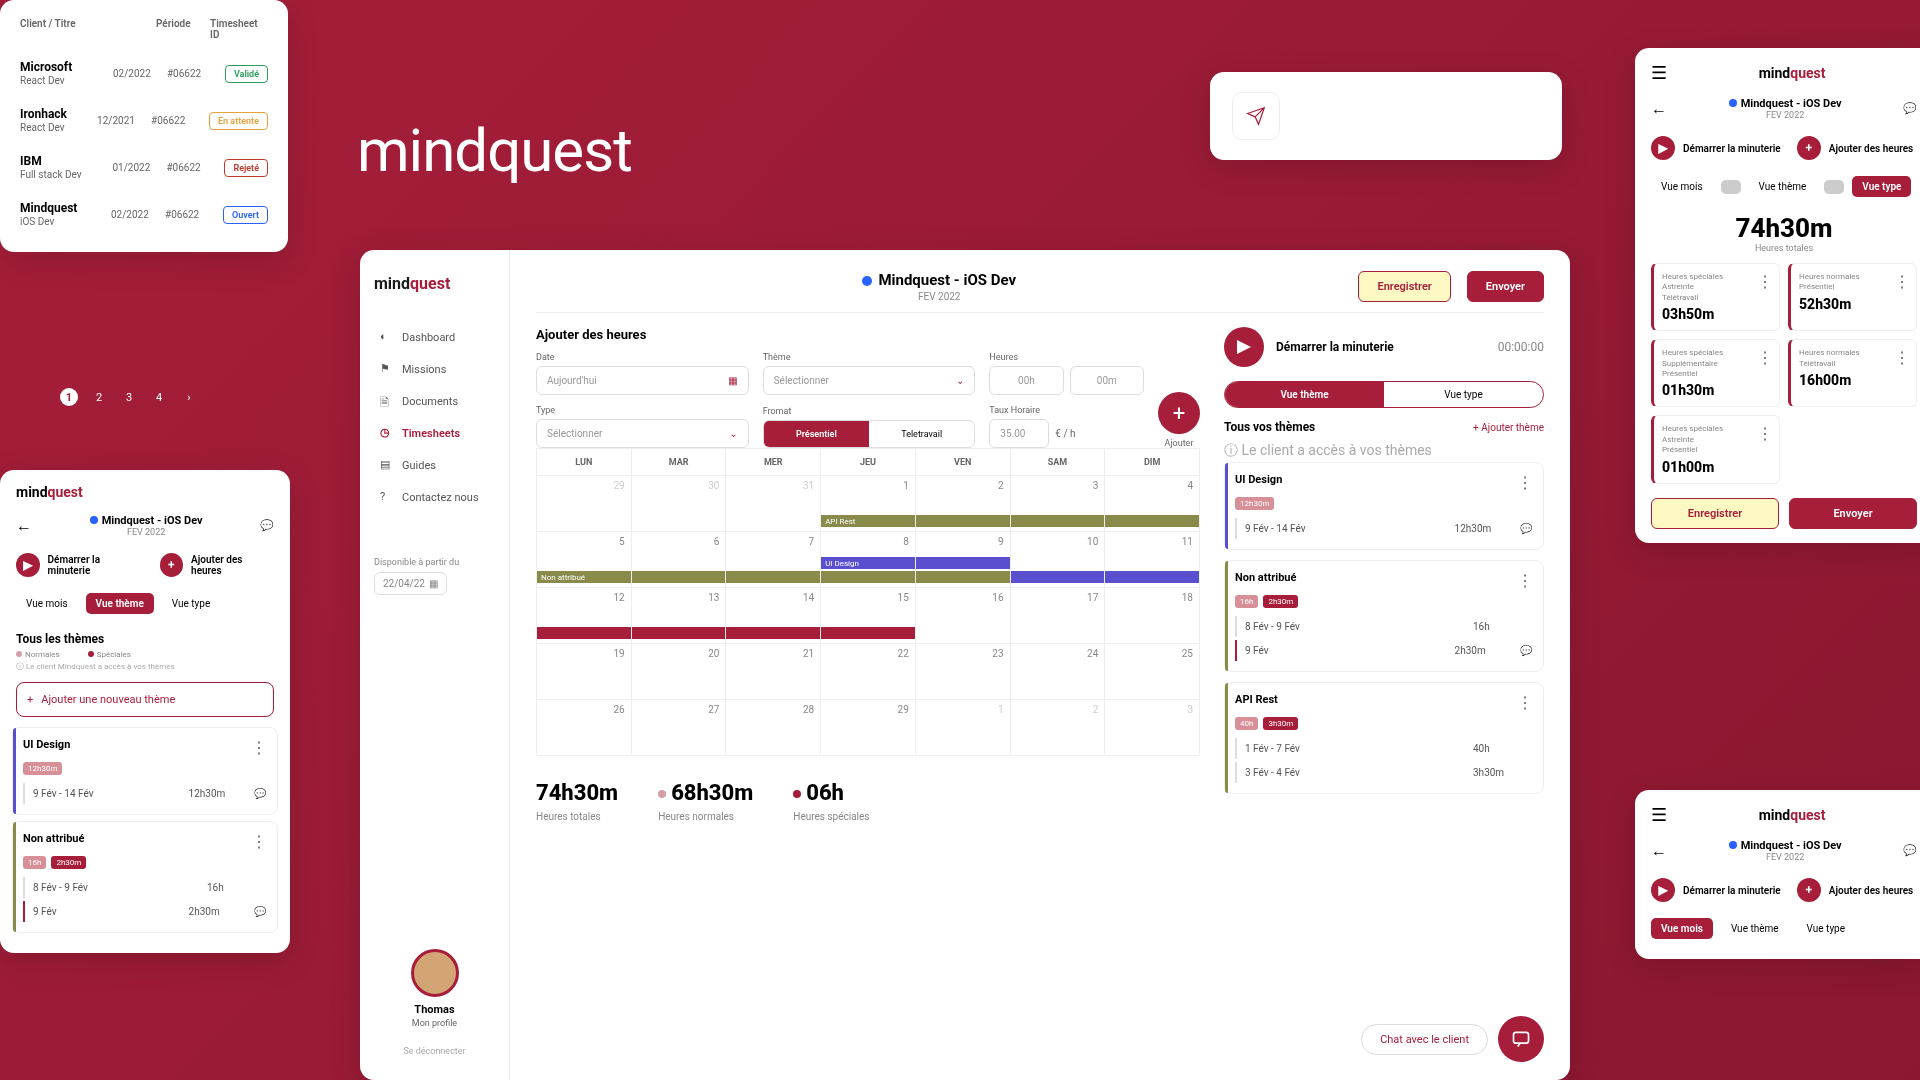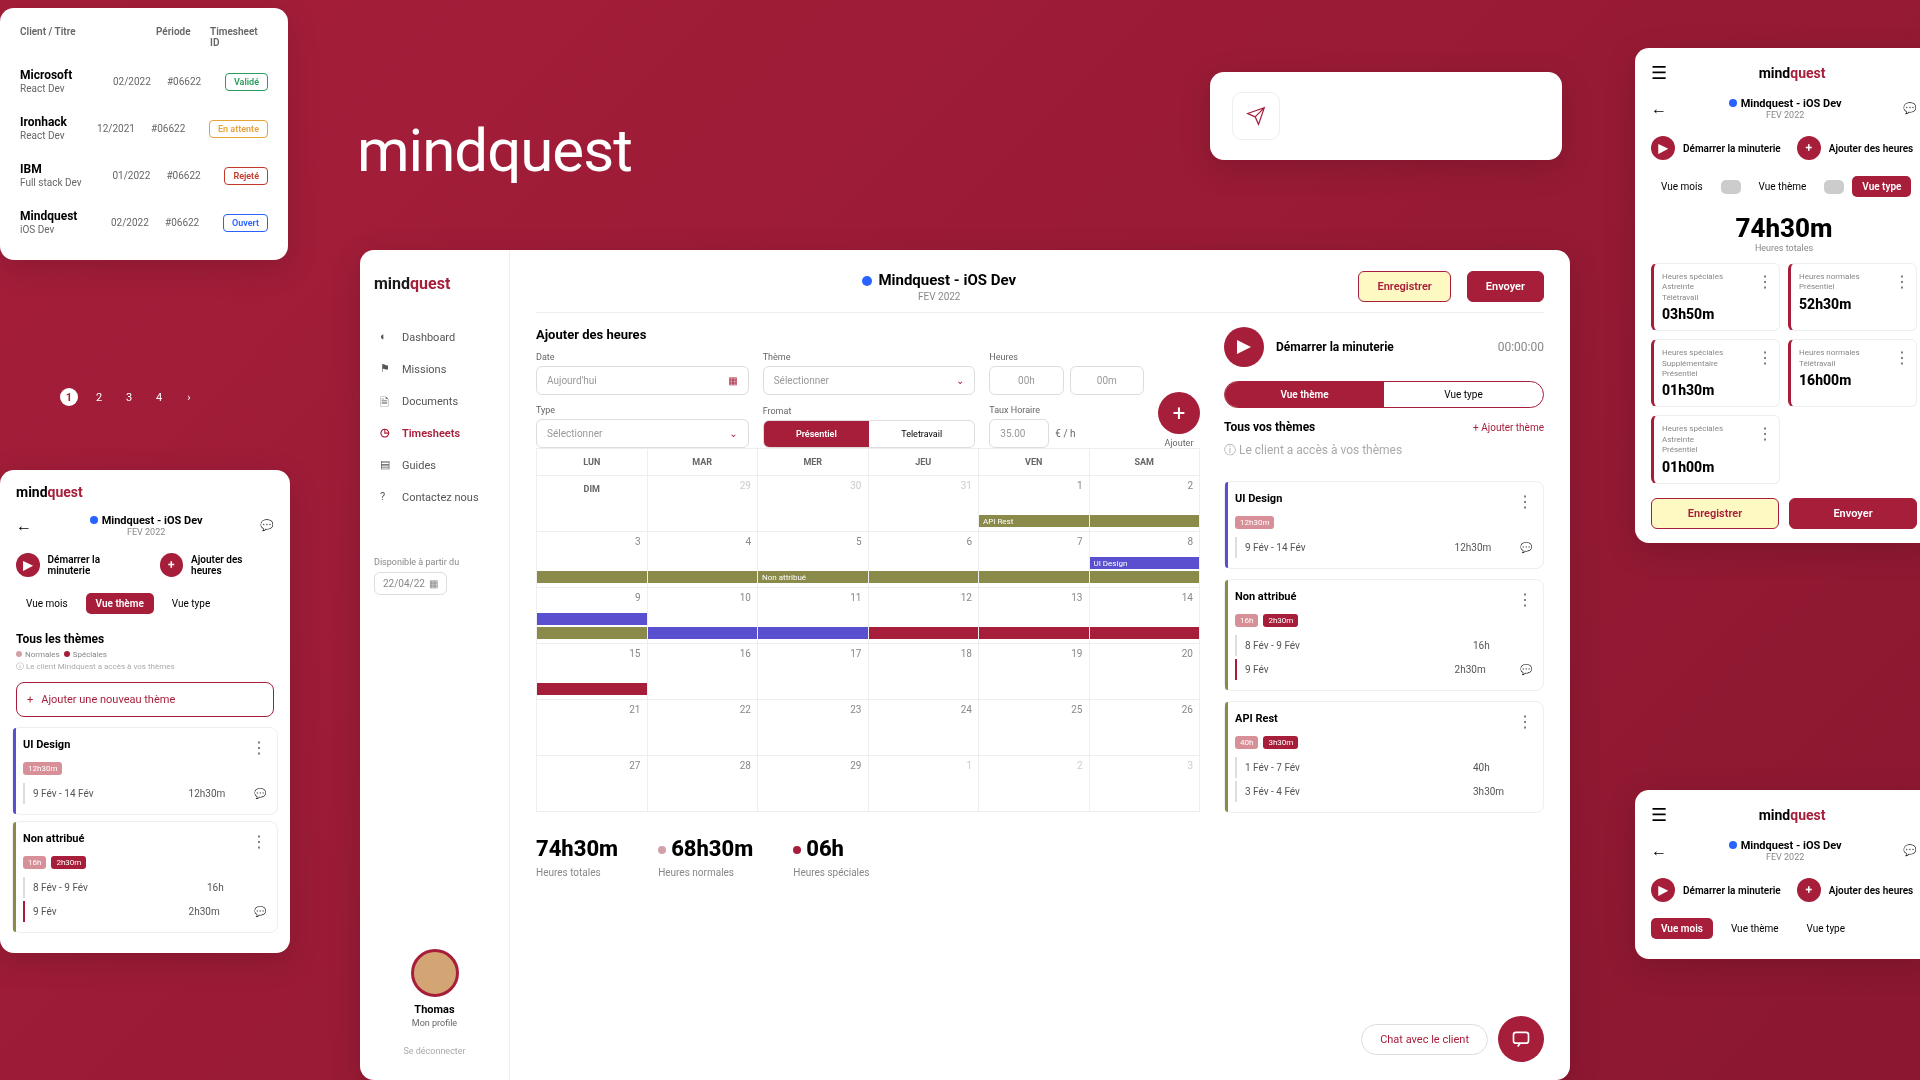--- a/index.html
+++ b/index.html
@@ -1,20 +1,20 @@
 <!DOCTYPE html>
 <html><head>
 <meta charset="utf-8">
 <style>
 *{box-sizing:border-box;margin:0;padding:0;font-family:-apple-system,BlinkMacSystemFont,'Segoe UI',Roboto,sans-serif}
 body{background:linear-gradient(135deg,#a61e3a 0%,#8b1730 100%);width:1920px;height:1080px;overflow:hidden;position:relative}
 .brand{position:absolute;top:115px;left:357px;color:#fff;font-size:60px;font-weight:400;letter-spacing:-1px}
 .panel{position:absolute;background:#fff;border-radius:14px;box-shadow:0 8px 32px rgba(0,0,0,.15)}
 
-#p-list{top:8px;left:0;width:288px;padding:18px 10px 14px}
+#p-list{top:0;left:0;width:288px;padding:18px 10px 14px}
 #p-list .hdr{display:flex;font-size:10px;color:#666;font-weight:600;padding:0 10px 10px}
 #p-list .hdr span:nth-child(1){flex:1.3}
 #p-list .hdr span:nth-child(2){width:54px}
 #p-list .hdr span:nth-child(3){width:58px}
 .tsrow{display:flex;align-items:center;padding:10px;font-size:11px}
 .tsrow .c1{flex:1.3}
 .tsrow .c1 b{font-weight:700;display:block;font-size:12px}
 .tsrow .c1 small{color:#666;font-size:10px}
 .tsrow .c2{width:54px;color:#666;font-size:10px}
 .tsrow .c3{width:58px;color:#666;font-size:10px}
@@ -70,21 +70,21 @@
 .seg span.on{background:#a61e3a;color:#fff;font-weight:600}
 .rate{display:flex;align-items:center;gap:6px}
 .rate .inp{text-align:center;width:60px}
 .rate small{font-size:10px;color:#666}
 .addbtn{display:flex;flex-direction:column;align-items:center;gap:4px}
 .addbtn .circle{width:42px;height:42px;border-radius:50%;background:#a61e3a;color:#fff;display:flex;align-items:center;justify-content:center;font-size:22px;cursor:pointer}
 .addbtn small{font-size:9px;color:#666}
 .month{display:flex;align-items:baseline;gap:10px;margin:20px 0 10px}
 .month b{font-size:20px}
 .month span{color:#aaa;font-size:14px}
-.cal{display:grid;grid-template-columns:repeat(6,1fr);border-top:1px solid #eee;border-left:1px solid #eee;font-size:10px}
+.cal{display:grid;grid-template-columns:repeat(7,1fr);border-top:1px solid #eee;border-left:1px solid #eee;font-size:10px}
 .cal .wd{text-align:center;font-size:9px;font-weight:700;color:#666;padding:8px 0;border-right:1px solid #eee;border-bottom:1px solid #eee}
 .cal .cell{border-right:1px solid #eee;border-bottom:1px solid #eee;height:56px;padding:4px 6px;text-align:right;color:#888;position:relative}
 .cal .cell.oth{color:#ccc}
 .cal .bar{position:absolute;left:0;right:0;height:12px;bottom:4px;font-size:8px;color:#fff;padding:0 4px;display:flex;align-items:center}
 .cal .bar.olive{background:#8a8a4a}
 .cal .bar.purple{background:#5a4fcf}
 .cal .bar.red{background:#a61e3a}
 .totals{display:flex;gap:40px;margin-top:24px}
 .totals .t b{font-size:22px;font-weight:800;display:block}
 .totals .t small{font-size:10px;color:#888}
@@ -95,21 +95,21 @@
 .timer{display:flex;align-items:center;gap:12px;margin-bottom:14px}
 .timer .play{width:40px;height:40px;border-radius:50%;background:#a61e3a;color:#fff;display:flex;align-items:center;justify-content:center;cursor:pointer}
 .timer b{font-size:12px;flex:1}
 .timer .tm{font-size:12px;color:#888}
 .tabs{display:flex;border:1px solid #a61e3a;border-radius:20px;overflow:hidden;margin-bottom:12px}
 .tabs span{flex:1;padding:7px;font-size:10px;text-align:center;cursor:pointer}
 .tabs span.on{background:#a61e3a;color:#fff;font-weight:600}
 .themes-hdr{display:flex;justify-content:space-between;align-items:center;margin-bottom:8px}
 .themes-hdr b{font-size:12px}
 .themes-hdr a{font-size:10px;color:#a61e3a;cursor:pointer}
-.hint{font-size:12px;color:#aaa;margin-bottom:22px}
+.hint{font-size:14px;color:#aaa;margin-bottom:2px}
 .tcard{border:1px solid #eee;border-radius:8px;margin-bottom:10px;padding:10px;position:relative}
 .tcard .stripe{position:absolute;left:0;top:0;bottom:0;width:3px;border-radius:8px 0 0 8px}
 .tcard .ttop{display:flex;justify-content:space-between;align-items:start}
 .tcard b{font-size:11px}
 .tcard .more{cursor:pointer;color:#666}
 .chips{display:flex;gap:5px;margin:5px 0 8px}
 .chip{font-size:8px;padding:2px 5px;border-radius:3px;color:#fff}
 .chip.pink{background:#d89098}
 .chip.dred{background:#a61e3a}
 .trow{display:flex;align-items:center;font-size:10px;color:#555;padding:5px 0;border-left:2px solid #ddd;padding-left:8px;margin-top:3px}
@@ -145,21 +145,21 @@
 .mob .scard small{font-size:8px;color:#888;display:block;line-height:1.3}
 .mob .scard b{font-size:14px;font-weight:800;margin-top:3px;display:block}
 .mob .scard .sm{position:absolute;top:8px;right:6px;color:#666;cursor:pointer}
 .mob .btns{display:flex;gap:10px;padding:14px 16px 0}
 .mob .btns .btn{flex:1;text-align:center}
 #p-m1{top:470px;left:0}
 #p-m2{top:48px;left:1635px;width:298px}
 #p-m3{top:790px;left:1635px;width:298px}
 .mob .allth{padding:8px 16px 0}
 .mob .allth b{font-size:12px}
-.mob .legend{font-size:8px;color:#888;display:flex;gap:4px;margin-top:3px}
+.mob .legend{font-size:8px;color:#888;display:flex;gap:28px;margin-top:3px}
 .mob .legend .d{display:inline-block;width:6px;height:6px;border-radius:50%;margin-right:3px}
 .mob .access{font-size:8px;color:#aaa;margin-top:2px}
 .mob .addth{margin:10px 16px;border:1px solid #a61e3a;color:#a61e3a;border-radius:8px;padding:10px;font-size:11px;display:flex;align-items:center;gap:8px;cursor:pointer}
 .mob .tcard{margin:6px 12px}
 svg{display:block}
 .ham{cursor:pointer;font-size:18px}
 </style>
 </head>
 <body>
 

